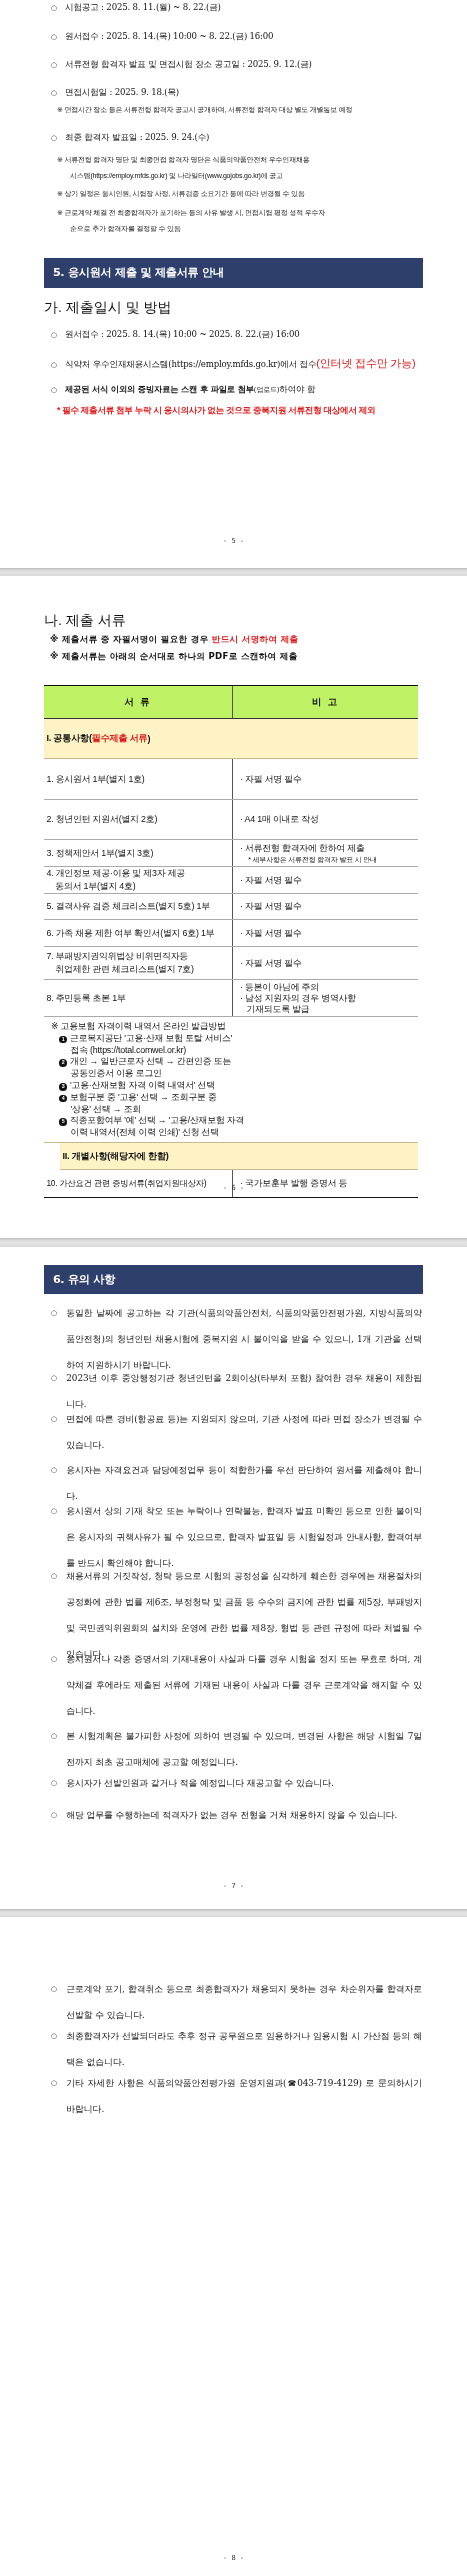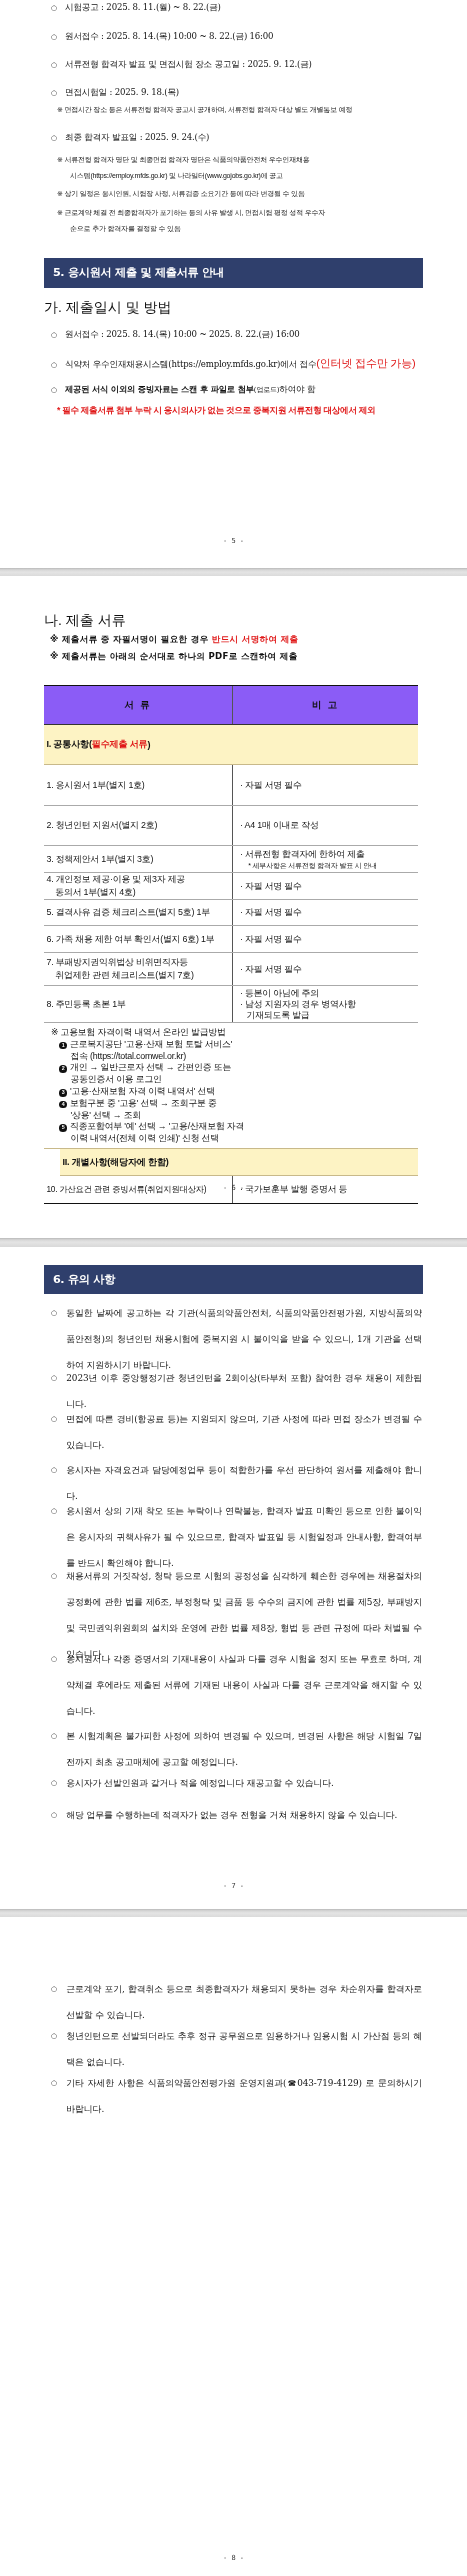--- a/index.html
+++ b/index.html
@@ -18,21 +18,21 @@
   .redb { color: #e01919; font-weight: bold; }
   .pnum { position: absolute; left: 0; width: 467px; text-align: center; font-family: "DejaVu Sans Mono", monospace; font-size: 7px; color: #333; }
   .para { position: absolute; left: 51px; width: 371px; font-size: 8.9px; line-height: 26px; }
   .para .dot { position: absolute; left: 0; top: 0; font-size: 7px; font-family: "DejaVu Sans", sans-serif; }
   .para .txt { display: block; margin-left: 15.3px; text-align: justify; text-align-last: left; letter-spacing: -0.1px; }
   
   .tbl { position: absolute; left: 44px; width: 374px; top: 109px; border-top: 1.8px solid #111; border-bottom: 1.8px solid #111; font-family: "Liberation Sans", "DejaVu Sans", sans-serif; }
   .tr { display: flex; border-bottom: 0.6px solid #aaa; }
   .tr .c1 { width: 189px; border-right: 0.9px solid #555; padding-left: 2.4px; display: flex; flex-direction: column; justify-content: center; font-size: 8.9px; letter-spacing: -0.2px; }
   .tr .c2 { flex: 1; padding-left: 7px; display: flex; flex-direction: column; justify-content: center; font-size: 8.9px; letter-spacing: -0.2px; }
-  .thead { background: #8b5cf6; height: 39px; border-bottom: 1.8px double #333; }
+  .thead { background: #bef264; height: 33px; border-bottom: 1.8px double #333; }
   .thead .c1, .thead .c2 { align-items: center; padding-left: 0; font-weight: bold; font-size: 9.4px; letter-spacing: 1.8px; }
   .group { background: #fdf3c4; height: 40px; border-bottom: 0.6px solid #c8b98a; padding-left: 2.4px; display: flex; align-items: center; font-weight: bold; font-size: 9.1px; letter-spacing: -0.2px; }
   .small { font-size: 7px; margin-left: 8.3px; }
   .steps { font-size: 7.7px; line-height: 11.8px; letter-spacing: -0.2px; }
   .steps .st { padding-left: 8.3px; }
   .steps .st-c { padding-left: 19.5px; }
   .num-circ { display: inline-block; width: 7.7px; height: 7.7px; border-radius: 50%; background: #111; color: #fff; font-size: 5.3px; line-height: 7.7px; text-align: center; font-weight: bold; margin-right: 3px; vertical-align: 0px; }
 </style>
 </head>
 <body>
@@ -196,21 +196,21 @@
 </div>
 <div class="sep"></div>
 
 <div class="page" style="height:661px;">
   <div class="para" style="top:59px;">
       <span class="dot">○</span>
       <span class="txt">근로계약 포기, 합격취소 등으로 최종합격자가 채용되지 못하는 경우 차순위자를 합격자로 선발할 수 있습니다.</span>
     </div>
   <div class="para" style="top:106px;">
       <span class="dot">○</span>
-      <span class="txt">청년인턴으로 선발되더라도 추후 정규 공무원으로 임용하거나 임용시험 시 가산점 등의 혜택은 없습니다.</span>
+      <span class="txt">최종합격자가 선발되더라도 추후 정규 공무원으로 임용하거나 임용시험 시 가산점 등의 혜택은 없습니다.</span>
     </div>
   <div class="para" style="top:153px;">
       <span class="dot">○</span>
       <span class="txt"><span>기타 자세한 사항은 식품의약품안전평가원 운영지원과(</span><span>☎</span><span>043-719-4129</span><span>)</span> <span>로 문의하시기 바랍니다.</span></span>
     </div>
 
   <div class="pnum" style="top:637px;">- 8 -</div>
 </div>
 
 

